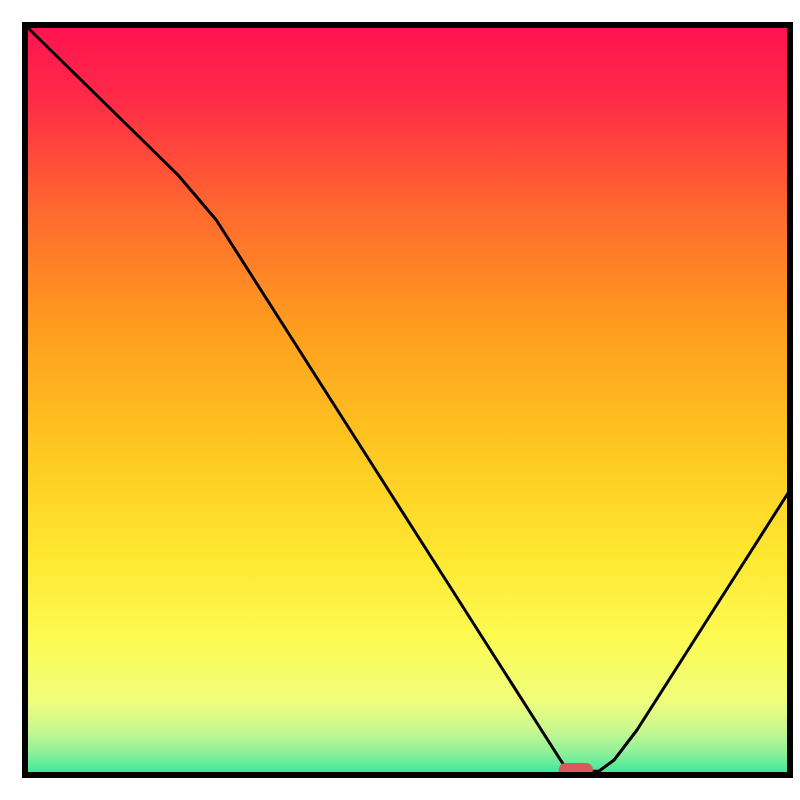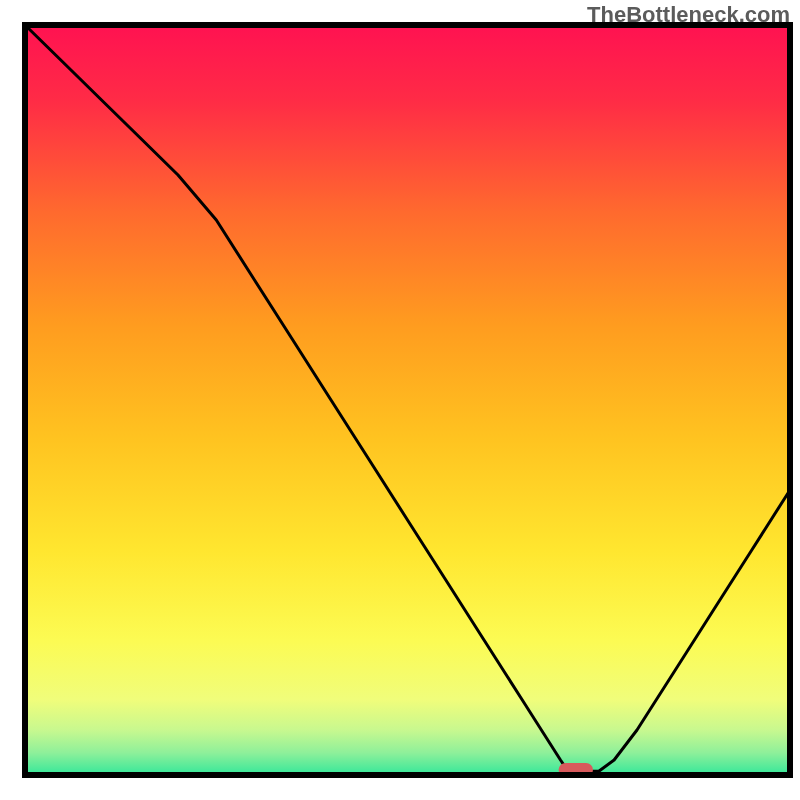--- a/index.html
+++ b/index.html
@@ -24,21 +24,20 @@
     font-weight: bold;
     z-index: 10;
   }
   svg {
     display: block;
   }
 </style>
 </head>
 <body>
 <div class="container">
-  <div class="watermark">TheBottleneck.com</div>
   <svg width="800" height="800" viewBox="0 0 800 800">
     <defs>
       <linearGradient id="bgGrad" x1="0" y1="0" x2="0" y2="1">
         <stop offset="0%" stop-color="#ff1251"></stop>
         <stop offset="10%" stop-color="#ff2b46"></stop>
         <stop offset="25%" stop-color="#ff6a2e"></stop>
         <stop offset="40%" stop-color="#ff9c1f"></stop>
         <stop offset="55%" stop-color="#ffc320"></stop>
         <stop offset="70%" stop-color="#ffe62f"></stop>
         <stop offset="82%" stop-color="#fcfb53"></stop>

